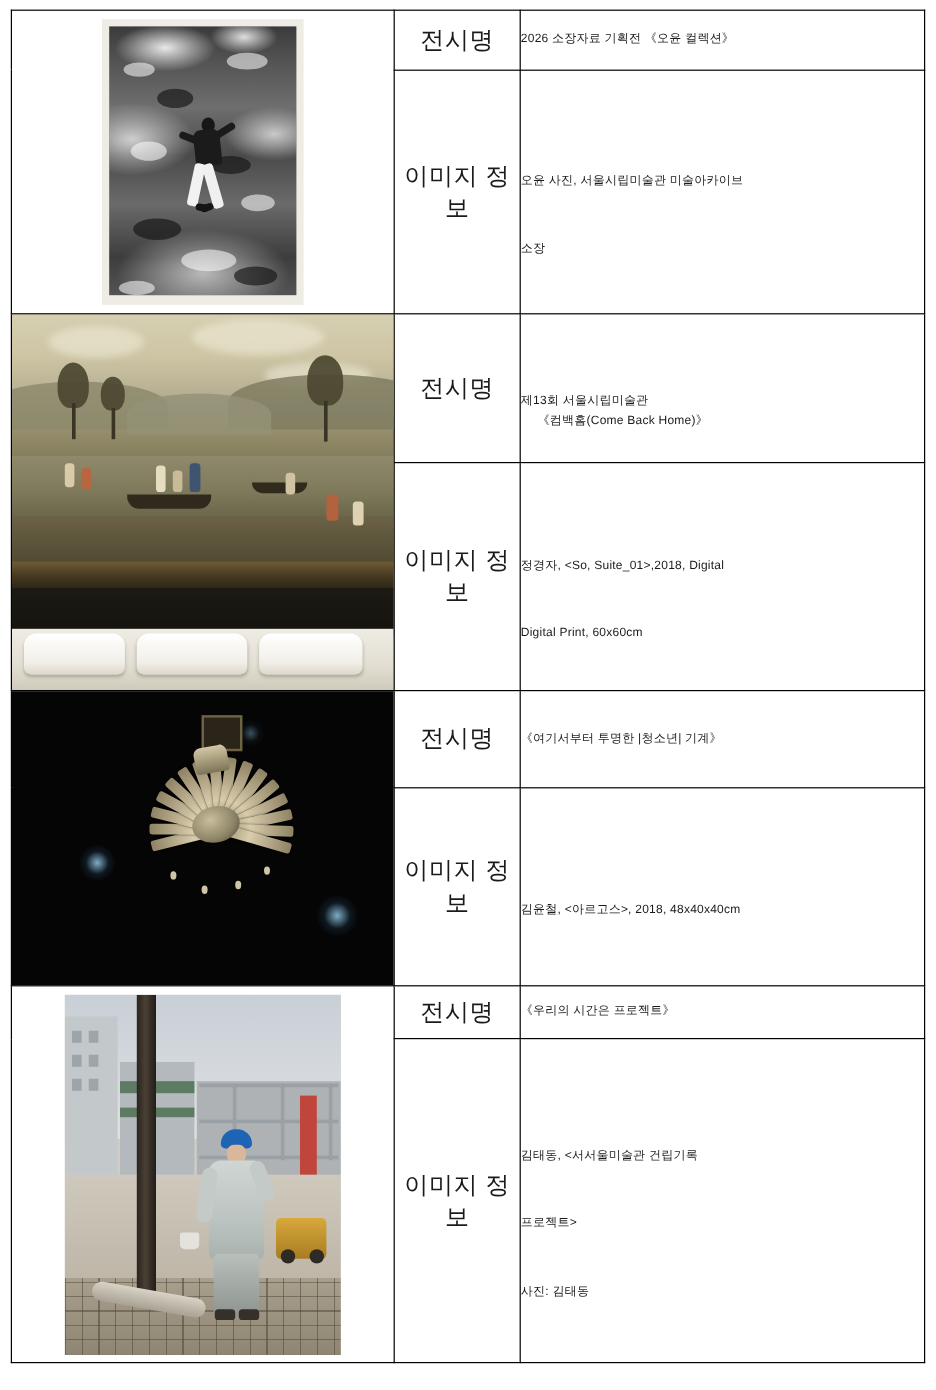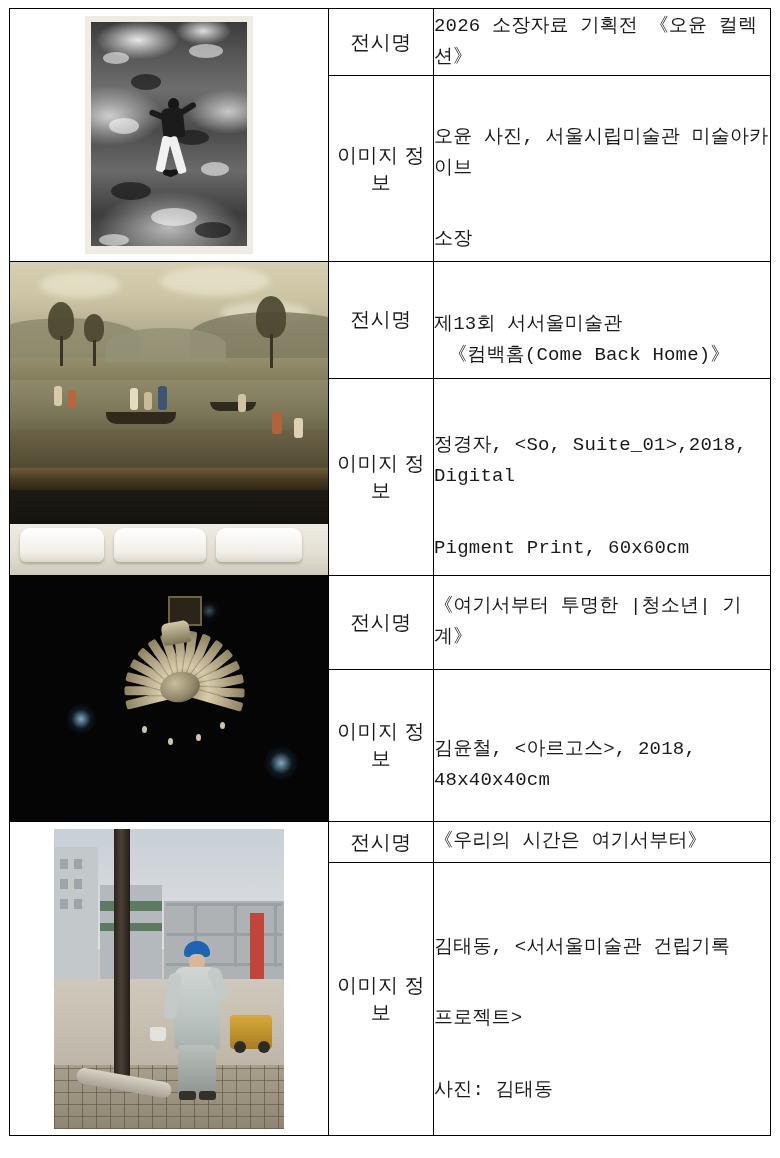--- a/index.html
+++ b/index.html
@@ -40,24 +40,23 @@
   td.label-cell {
     width: 104px;
     text-align: center;
     font-size: 20px;
     letter-spacing: 0.5px;
     padding: 6px 2px;
     margin-left: 36px;
   }
   td.value-cell {
     padding: 10px 14px;
-    font-size: 19px;
+    font-size: 10px;
     line-height: 1.65;
     letter-spacing: 0.2px;
-    font-family: Liberation Mono, monospace;
   }
   .value-cell .line { display: block; margin-top: 40px; }
   .indent-line { display: block; padding-left: 14px; }
 
   
   .photo1-wrap {
     width: 318px;
     height: 252px;
     display: flex;
     align-items: center;
@@ -426,29 +425,29 @@
             <div class="p2-frame-bottom"></div>
             <div class="p2-wall"></div>
             <div class="p2-bed"></div>
             <span class="p2-pillow" style="left:10px; width:84px;"></span>
             <span class="p2-pillow" style="left:104px; width:92px;"></span>
             <span class="p2-pillow" style="left:206px; width:86px;"></span>
           </div>
         </td>
         <td class="label-cell">전시명</td>
         <td class="value-cell">
-          <span class="line">제13회 서서울미술관</span>
+          <span class="line">제13회 서울시립미술관</span>
           <span class="indent-line">《컴백홈(Come Back Home)》</span>
         </td>
       </tr>
       <tr>
         <td class="label-cell">이미지 정보</td>
         <td class="value-cell">
           <span class="line">정경자, &lt;So, Suite_01&gt;,2018, Digital</span>
-          <span class="line">Pigment Print, 60x60cm</span>
+          <span class="line">Digital Print, 60x60cm</span>
         </td>
       </tr>
 
       <tr>
         <td class="img-cell" rowspan="2">
           <div class="photo3">
             <span class="p3-glow" style="left:56px; top:128px; width:30px; height:30px;"></span>
             <span class="p3-glow" style="left:254px; top:170px; width:34px; height:34px;"></span>
             <span class="p3-glow" style="left:188px; top:24px; width:22px; height:22px; opacity:0.45;"></span>
             <div class="p3-frame"></div>
@@ -527,21 +526,21 @@
                 <span class="p4-arm-l"></span>
                 <span class="p4-arm-r"></span>
                 <span class="p4-legs"></span>
                 <span class="p4-boot" style="left:13px;"></span>
                 <span class="p4-boot" style="left:33px;"></span>
               </div>
             </div>
           </div>
         </td>
         <td class="label-cell">전시명</td>
-        <td class="value-cell">《우리의 시간은 여기서부터》</td>
+        <td class="value-cell">《우리의 시간은 프로젝트》</td>
       </tr>
       <tr>
         <td class="label-cell">이미지 정보</td>
         <td class="value-cell">
           <span class="line">김태동, &lt;서서울미술관 건립기록</span>
           <span class="line">프로젝트&gt;</span>
           <span class="line">사진: 김태동</span>
         </td>
       </tr>
     </tbody>

